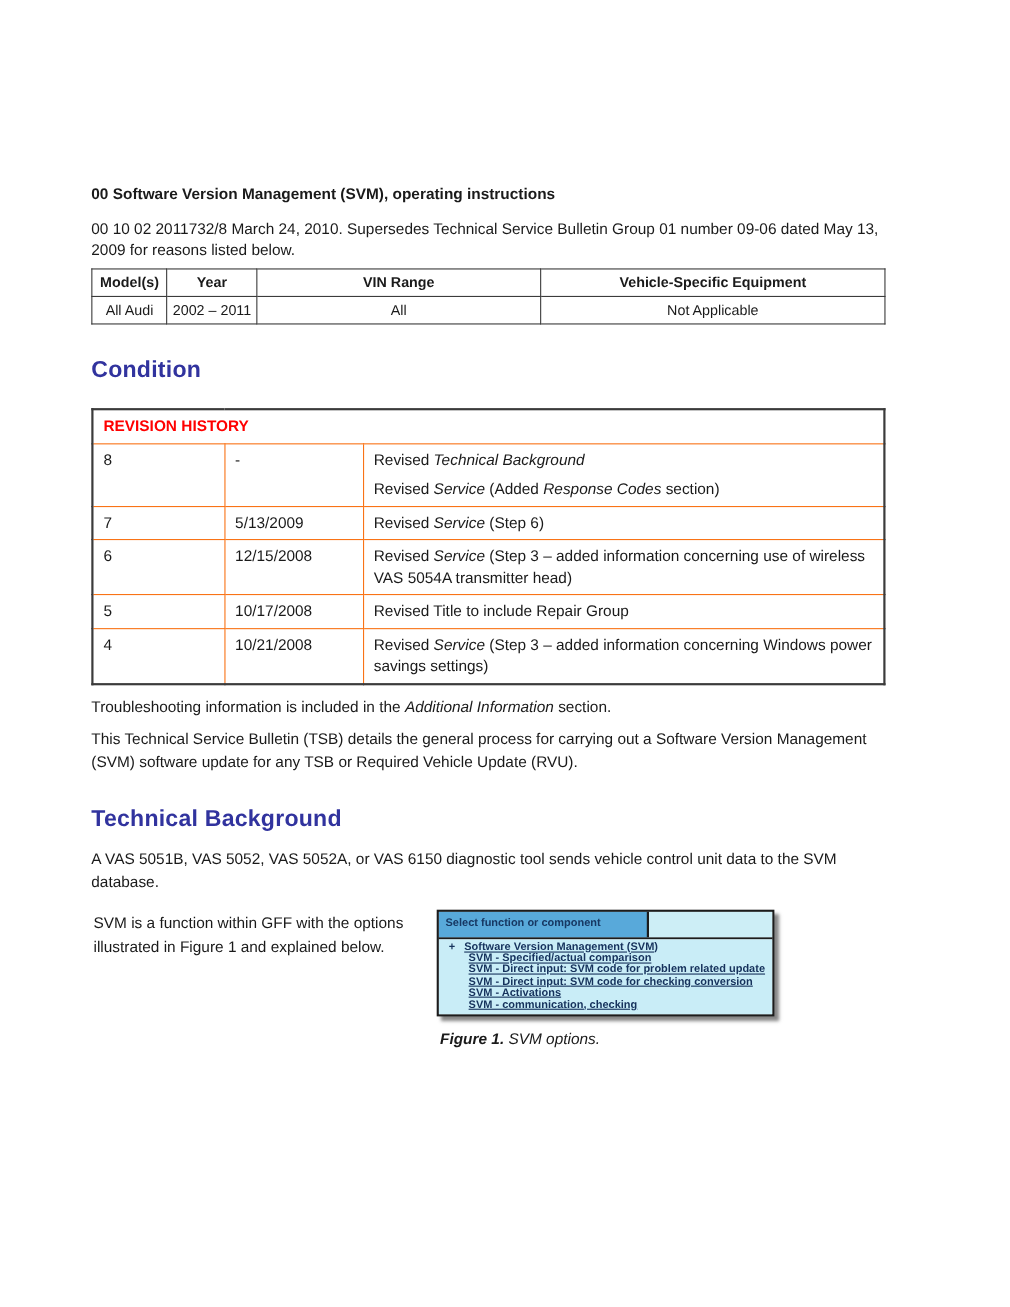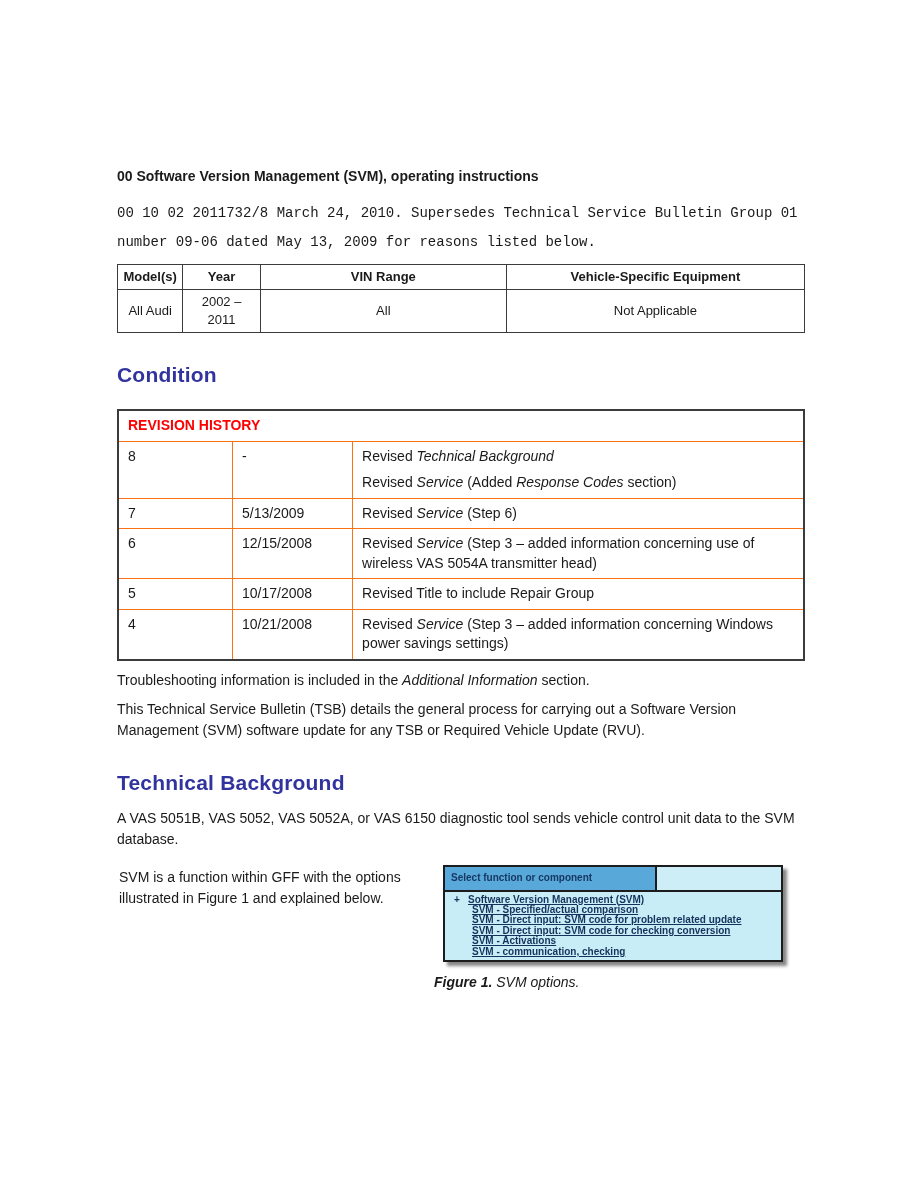--- a/index.html
+++ b/index.html
@@ -1,23 +1,23 @@
 <!DOCTYPE html>
 <html><head>
 <meta charset="utf-8">
 <style>
   html,body{margin:0;padding:0;}
   body{
     width:918px;height:1188px;background:#ffffff;
     font-family:"Liberation Sans","DejaVu Sans",sans-serif;
     color:#1a1a1a;position:relative;overflow:hidden;
   }
-  .page{padding:166px 113px 0 117px;}
+  .page{padding:166px 113px 0 83px;}
   .doc-title{font-size:14px;font-weight:bold;line-height:21px;margin:0;}
-  .intro{font-size:14px;line-height:29px;margin:12px 0 0 0;font-family:Liberation Mono, monospace;}
+  .intro{font-size:14px;line-height:19px;margin:12px 0 0 0;}
 
   
   table{border-collapse:collapse;}
   .vehicle-table{width:100%;margin-top:7px;font-size:13px;}
   .vehicle-table th,.vehicle-table td{
     border:1px solid #3b3b3b;text-align:center;padding:3px 4px;line-height:18px;
   }
   .vehicle-table th{font-weight:bold;}
   .vehicle-table col.c0{width:9.5%;} .vehicle-table col.c1{width:11.3%;}
   .vehicle-table col.c2{width:35.8%;} .vehicle-table col.c3{width:43.4%;}
@@ -37,23 +37,23 @@
   .pline + .pline{margin-top:7px;}
 
   .body-p{font-size:14px;line-height:21px;margin:9px 0 0 0;}
   .body-p.first-after-table{margin-top:8px;}
 
   
   .figure-row{display:flex;align-items:flex-start;margin-top:15px;gap:20px;}
   .fig-text{width:292px;flex:none;font-size:14px;line-height:21px;margin:2px 0 0 2px;}
   .fig-col{flex:none;}
   .screenshot{
-    width:340px;box-sizing:border-box;border:2px solid #1c1c1c;
+    width:307px;box-sizing:border-box;border:2px solid #1c1c1c;
     box-shadow:4px 4px 3px rgba(70,70,70,.65);
-    font-weight:bold;color:#16325c;margin-left:12px;
+    font-weight:bold;color:#16325c;
   }
   .ss-header{display:flex;height:23px;border-bottom:2px solid #1c1c1c;}
   .ss-header-left{
     width:63%;background:#58a9da;border-right:2px solid #1c1c1c;
     font-size:10px;line-height:22px;padding-left:6px;box-sizing:border-box;
     color:#173863;
   }
   .ss-header-right{flex:1;background:#cdeef6;}
   .ss-body{background:#c9edf7;padding:3px 0 3px 0;overflow:hidden;text-decoration:underline;}
   .ss-line{font-size:10px;line-height:10.4px;white-space:nowrap;padding-left:27px;}

